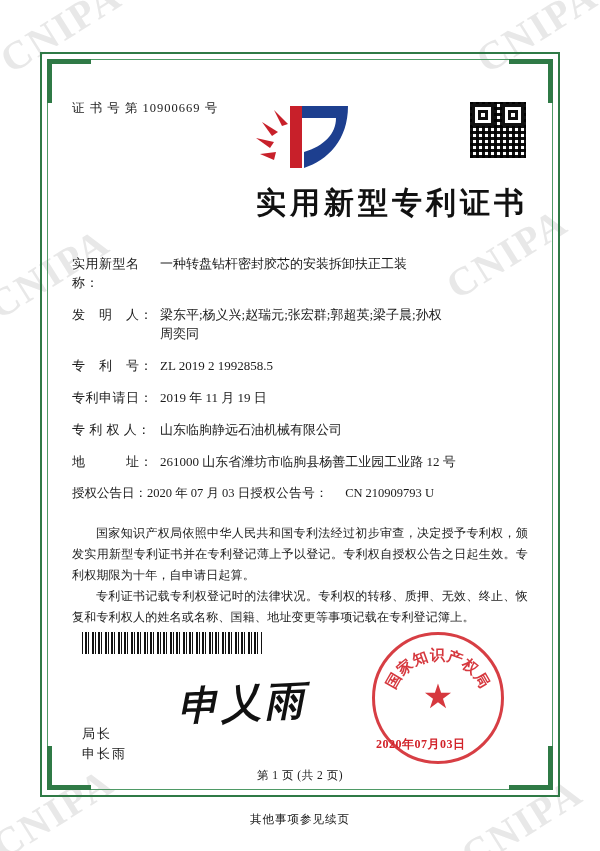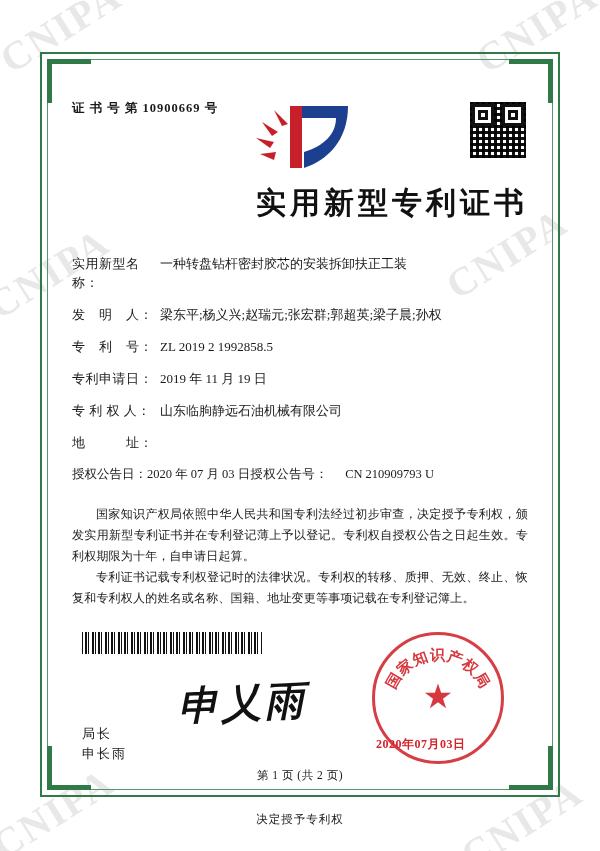--- a/index.html
+++ b/index.html
@@ -71,21 +71,20 @@
     position: absolute;
     left: 72px; top: 92px;
     width: 456px;
     z-index: 2;
   }
 
   .cert-no {
     font-size: 12.5px;
     letter-spacing: 1px;
     margin-top: 8px;
-    font-weight: bold;
   }
 
   .logo {
     position: absolute;
     left: 244px; top: 100px;
     width: 112px; height: 72px;
     z-index: 3;
   }
 
   .qr {
@@ -293,40 +292,42 @@
 
   <div class="field">
     <div class="lbl">实用新型名称：</div>
     <div class="val">一种转盘钻杆密封胶芯的安装拆卸扶正工装</div>
   </div>
 
   <div class="field">
     <div class="lbl">发　明　人：</div>
     <div class="val">
       <span class="cont">梁东平;杨义兴;赵瑞元;张宏群;郭超英;梁子晨;孙权</span>
+      <span class="cont">周奕同</span>
     </div>
   </div>
 
   <div class="field">
     <div class="lbl">专　利　号：</div>
     <div class="val">ZL 2019 2 1992858.5</div>
   </div>
 
   <div class="field">
     <div class="lbl">专利申请日：</div>
     <div class="val">2019 年 11 月 19 日</div>
   </div>
 
   <div class="field">
     <div class="lbl">专 利 权 人：</div>
     <div class="val">山东临朐静远石油机械有限公司</div>
   </div>
 
   <div class="field">
     <div class="lbl">地　　　址：</div>
+    <div class="val">261000  山东省潍坊市临朐县杨善工业园工业路 12 号</div>
   </div>
 
   <div class="field-row-2">
     <div class="lbl">授权公告日：</div>
     <div class="val2">2020 年 07 月 03 日</div>
     <div class="col-b-lbl">授权公告号：</div>
     <div class="val">CN 210909793 U</div>
   </div>
 
   <div class="body-text">
@@ -351,13 +352,13 @@
     </defs>
     <text>
       <textPath href="#sealArc" startOffset="50%" text-anchor="middle">国家知识产权局</textPath>
     </text>
   </svg>
   <div class="star">★</div>
 </div>
 <div class="seal-date">2020年07月03日</div>
 
 <div class="page-no">第 1 页 (共 2 页)</div>
-<div class="footnote">决定授予专利权</div>
+<div class="footnote">其他事项参见续页</div>
 
 </body></html>

